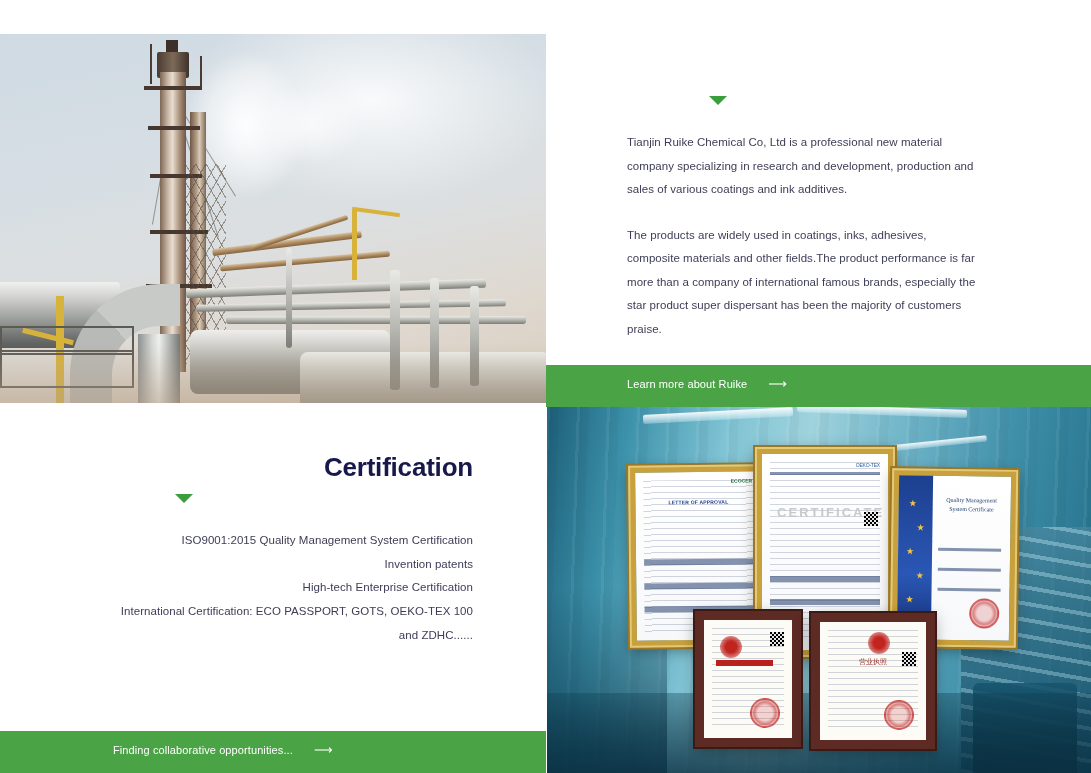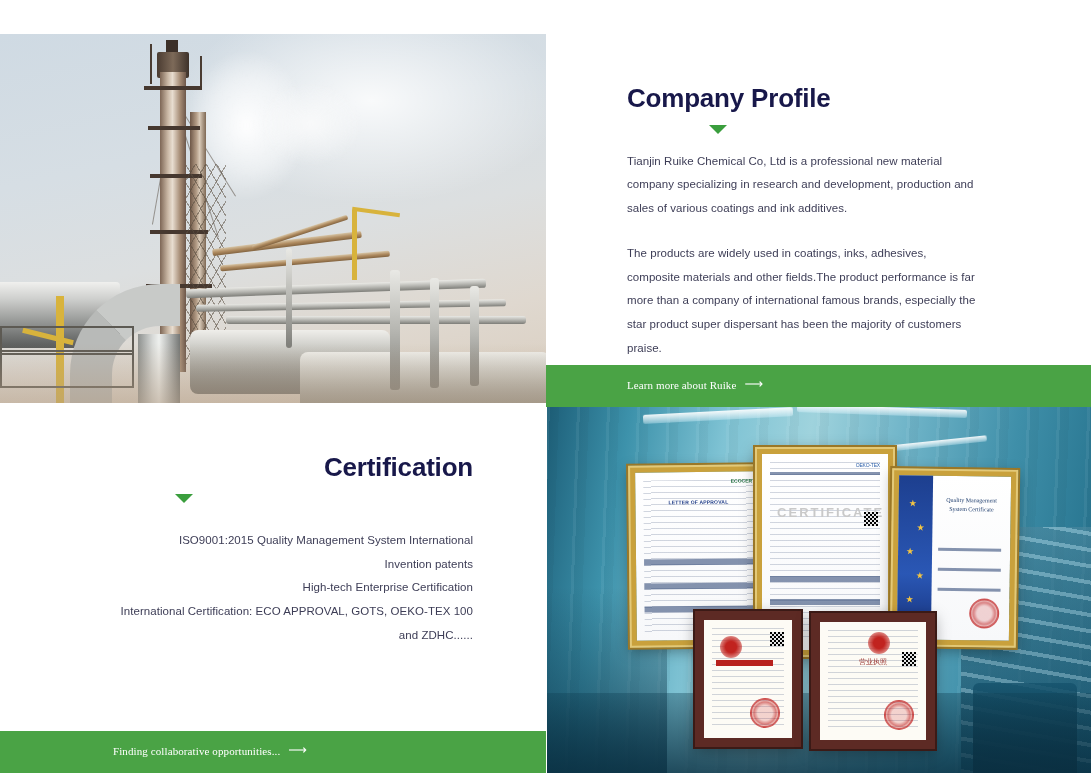--- a/index.html
+++ b/index.html
@@ -193,21 +193,21 @@
   .body-text {
     font-size: 11.5px;
     color: #3d3d56;
     line-height: 2.05;
     margin: 0;
     letter-spacing: 0.05px;
   }
   .body-text + .body-text {
     margin-top: 22px;
   }
-  .profile-para1 { margin-top: 16px; }
+  .profile-para1 { margin-top: 26px; }
 
   
   .cta-bar-right {
     position: absolute;
     left: 546px;
     top: 365px;
     width: 545px;
     height: 42px;
     background: #4aa345;
   }
@@ -219,23 +219,22 @@
     height: 42px;
     background: #4aa345;
   }
   .cta-label {
     position: absolute;
     font-size: 11px;
     color: #ffffff;
     letter-spacing: 0.1px;
     white-space: nowrap;
     display: flex;
-    align-items: flex-end;
-    gap: 8px;
-    font-family: Liberation Serif, serif;
+    align-items: flex-start;
+    gap: 21px;
   }
   .cta-bar-right .cta-label { left: 81px; top: 13px; }
   .cta-bar-bottom .cta-label { left: 113px; top: 13px; }
   .arrow-icon {
     display: inline-block;
     font-size: 13px;
     line-height: 1;
     position: relative;
     top: -1px;
   }
@@ -490,41 +489,40 @@
     <div class="small-pipe" style="left:390px; top:236px; width:10px; height:120px;"></div>
     <div class="small-pipe" style="left:430px; top:244px; width:9px; height:110px;"></div>
     <div class="small-pipe" style="left:470px; top:252px; width:9px; height:100px;"></div>
     <div class="small-pipe" style="left:286px; top:214px; width:6px; height:100px;"></div>
     <div class="yellow-rail" style="left:352px; top:176px; width:5px; height:70px;"></div>
     <div class="yellow-rail" style="left:352px; top:176px; width:48px; height:4px; transform:rotate(8deg);"></div>
     <div class="ground-haze"></div>
   </div>
 
   <div class="profile-block">
-    <h2 class="section-title">Company Profile</h2>
     <div class="tri-marker"></div>
     <p class="body-text profile-para1">Tianjin Ruike Chemical Co, Ltd is a professional new material company specializing in research and development, production and sales of various coatings and ink additives.</p>
     <p class="body-text">The products are widely used in coatings, inks, adhesives, composite materials and other fields.The product performance is far more than a company of international famous brands, especially the star product super dispersant has been the majority of customers praise.</p>
   </div>
 
   <div class="cta-bar-right">
     <div class="cta-label">
       <span>Learn more about Ruike</span>
       <span class="arrow-icon">⟶</span>
     </div>
   </div>
 
   <div class="cert-block">
     <h2 class="section-title">Certification</h2>
     <div class="tri-marker cert"></div>
     <ul class="cert-list">
-      <li>ISO9001:2015 Quality Management System International</li>
+      <li>ISO9001:2015 Quality Management System Certification</li>
       <li>Invention patents</li>
       <li>High-tech Enterprise Certification</li>
-      <li>International Certification: ECO APPROVAL, GOTS, OEKO-TEX 100 and ZDHC......</li>
+      <li>International Certification: ECO PASSPORT, GOTS, OEKO-TEX 100 and ZDHC......</li>
     </ul>
   </div>
 
   <div class="cta-bar-bottom">
     <div class="cta-label">
       <span>Finding collaborative opportunities...</span>
       <span class="arrow-icon">⟶</span>
     </div>
   </div>
 

